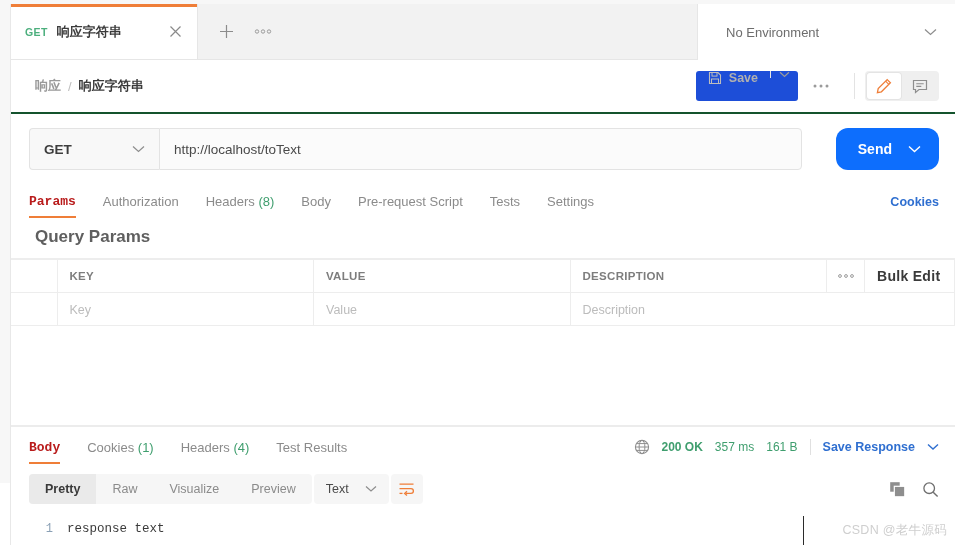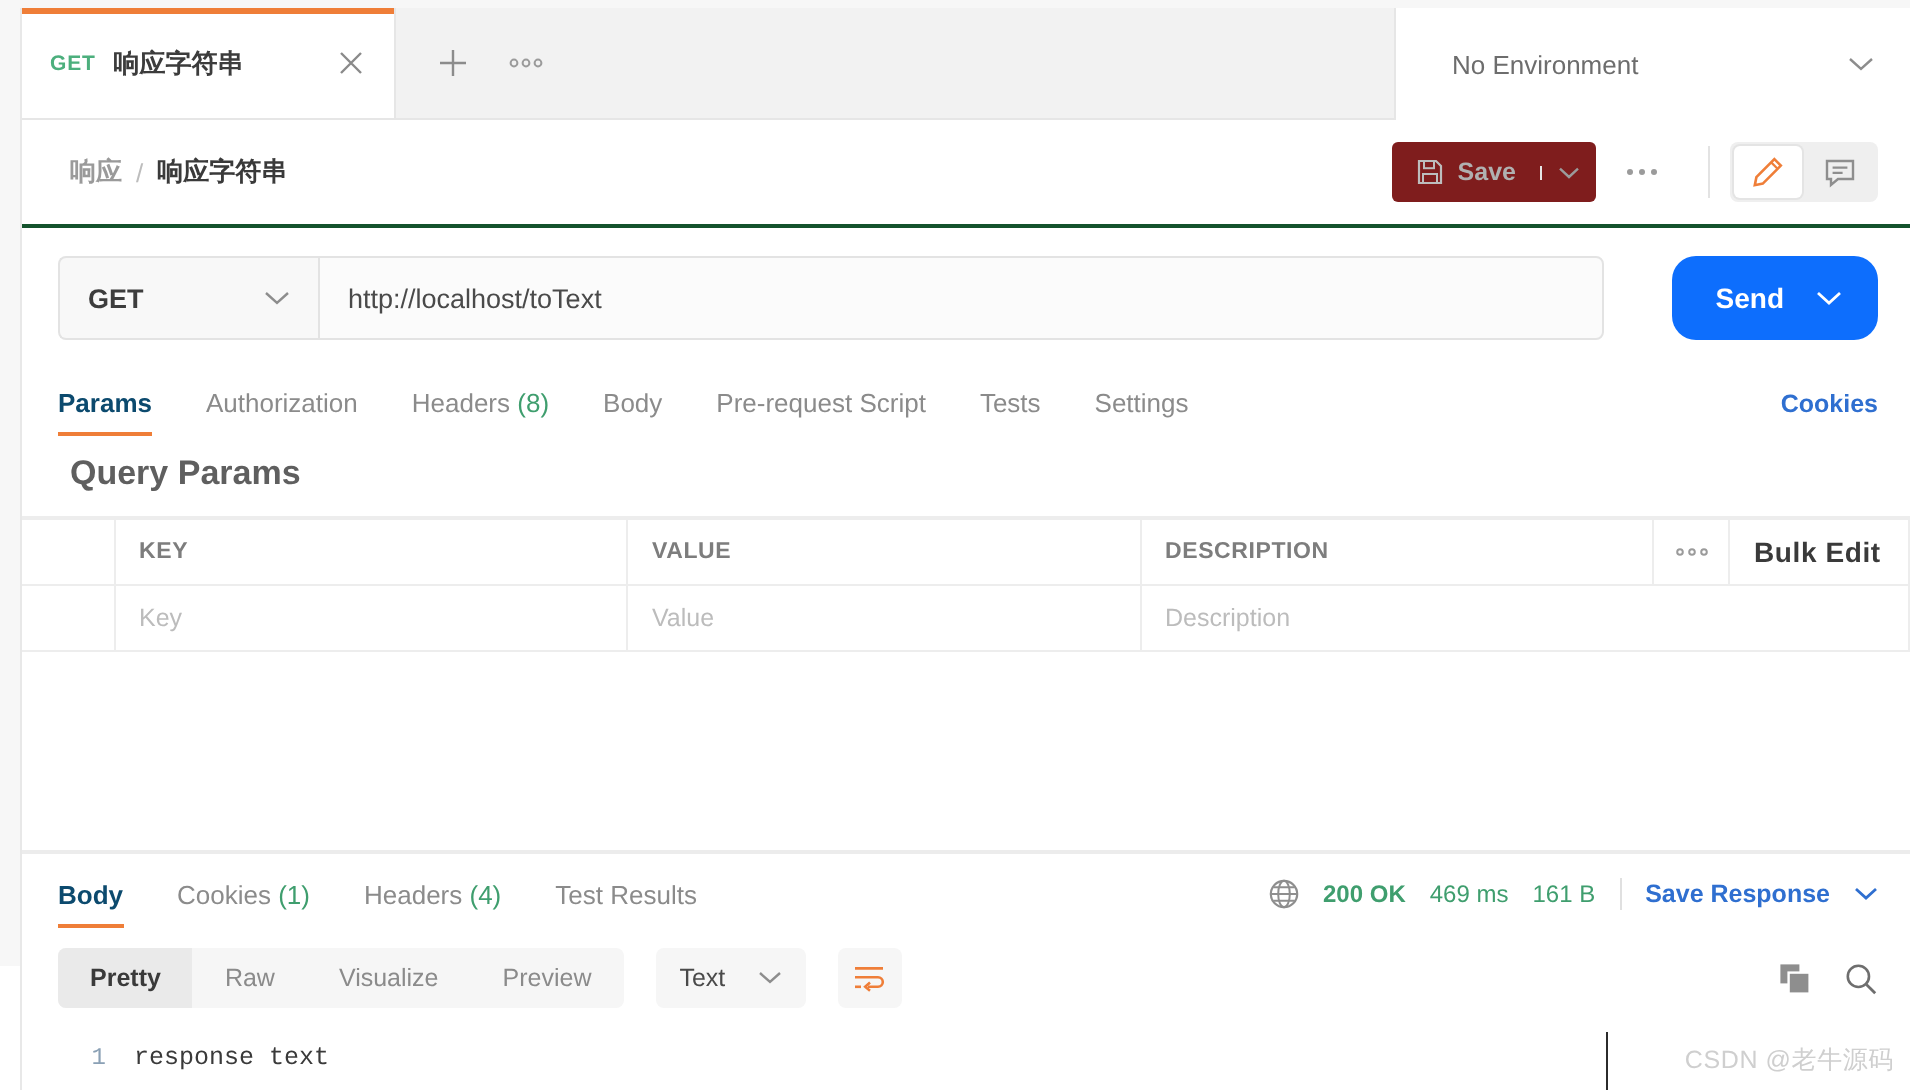--- a/index.html
+++ b/index.html
@@ -102,22 +102,22 @@
     padding: 0 16px 0 24px;
     border-bottom: 2px solid #14532d;
     background: #fff;
   }
   .crumb { font-size: 13px; }
   .crumb-parent { color: #9a9a9a; font-weight: 700; }
   .crumb-sep { color: #bdbdbd; margin: 0 7px; }
   .crumb-current { color: #3a3a3a; font-weight: 700; }
   .crumb-actions { margin-left: auto; display: flex; align-items: center; }
   .save-grp {
-    display: flex; align-items: center;
-    background: #7f1d1d;
+    display: flex; align-items: flex-start;
+    background: #1d4ed8;
     border-radius: 3px;
     height: 30px;
     overflow: hidden;
   }
   .save-btn {
     display: flex; align-items: center; gap: 7px;
     padding: 0 12px;
     font-size: 12.5px; color: #b0b0b0; font-weight: 700;
     cursor: default;
   }
@@ -190,21 +190,21 @@
     padding: 0 16px 0 18px;
     height: 36px;
     position: relative;
   }
   .rtab {
     font-size: 13px; color: #8b8b8b;
     padding: 0 0 9px 0; margin-right: 27px;
     position: relative; cursor: pointer;
     white-space: nowrap;
   }
-  .rtab.active { color: #0c4a6e; font-weight: 700; }
+  .rtab.active { color: #b91c1c; font-weight: 700; font-family: Liberation Mono, monospace; }
   .rtab.active::after {
     content: ""; position: absolute;
     left: 0; right: 0; bottom: 0; height: 2px;
     background: #ef7e38;
   }
   .cnt { color: #3f9e6e; font-weight: 400; }
   .cookies-link {
     margin-left: auto; color: #2f6fd0;
     font-size: 12.5px; font-weight: 700;
     padding-bottom: 9px; cursor: pointer;
@@ -251,21 +251,21 @@
     gap: 12px; padding-bottom: 9px;
   }
   .meta-txt { font-size: 12px; color: #3f9e6e; font-weight: 700; }
   .meta-txt.dim { font-weight: 400; }
   .meta-div { width: 1px; height: 16px; background: #e0e0e0; }
   .save-resp { font-size: 12.5px; color: #2f6fd0; font-weight: 700; cursor: pointer; }
 
   .resp-toolbar {
     display: flex; align-items: center;
     padding: 10px 16px 10px 18px;
-    gap: 16px;
+    gap: 2px;
   }
   .seg {
     display: flex; align-items: center;
     background: #f6f6f6; border-radius: 4px;
     height: 30px; overflow: hidden;
   }
   .seg-item {
     padding: 0 16px; height: 30px;
     display: flex; align-items: center;
     font-size: 12.5px; color: #8b8b8b;
@@ -513,21 +513,21 @@
 
     <div class="resp-meta">
       <span>
         <svg width="16" height="16" viewBox="0 0 16 16">
               <circle cx="8" cy="8" r="6.6" fill="none" stroke="#8e8e8e" stroke-width="1.1"></circle>
               <ellipse cx="8" cy="8" rx="2.9" ry="6.6" fill="none" stroke="#8e8e8e" stroke-width="1"></ellipse>
               <path d="M1.6 8 h12.8 M2.6 4.6 h10.8 M2.6 11.4 h10.8" stroke="#8e8e8e" stroke-width="1"></path>
             </svg>
       </span>
       <span class="meta-txt">200 OK</span>
-      <span class="meta-txt dim">469 ms</span>
+      <span class="meta-txt dim">357 ms</span>
       <span class="meta-txt dim">161 B</span>
       <span class="meta-div"></span>
       <span class="save-resp">Save Response</span>
       <span class="chev">
         <svg width="12" height="8" viewBox="0 0 12 8">
               <path d="M1 1.5 L6 6 L11 1.5" stroke="#2f6fd0" stroke-width="1.4" fill="none"></path>
             </svg>
       </span>
     </div>
   </div>

